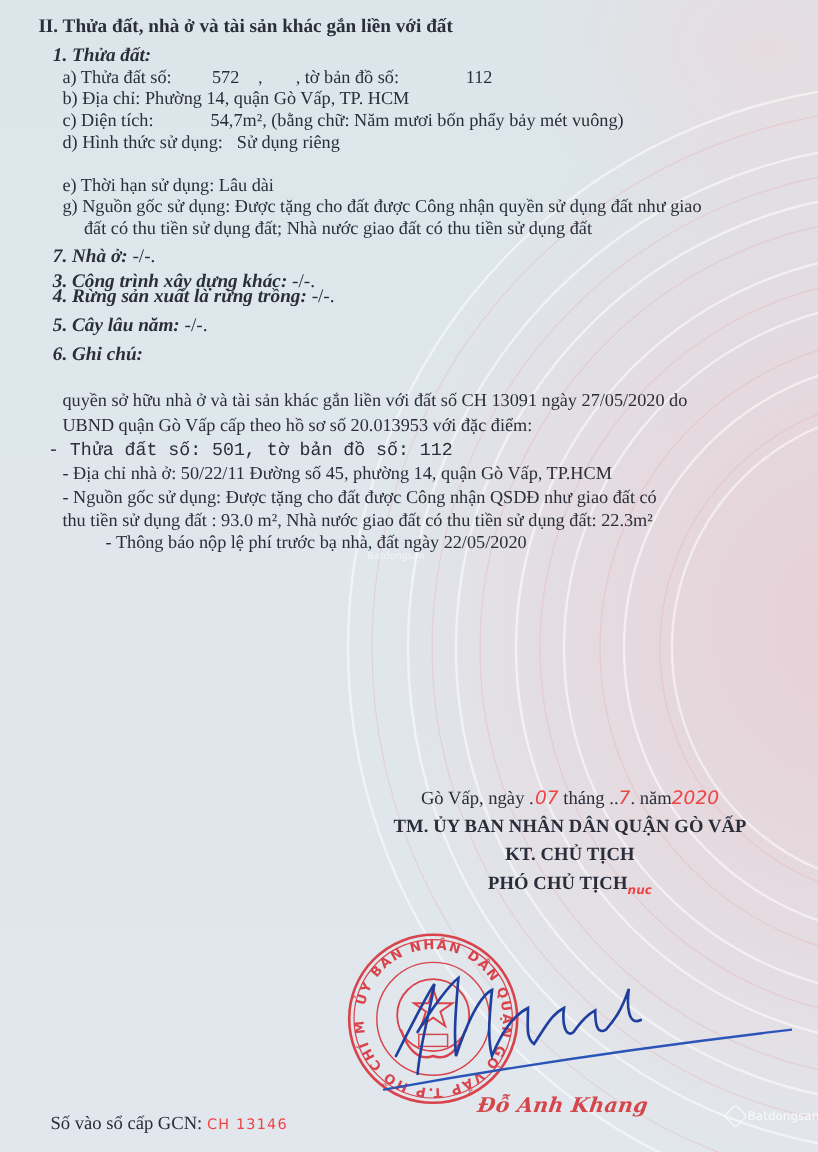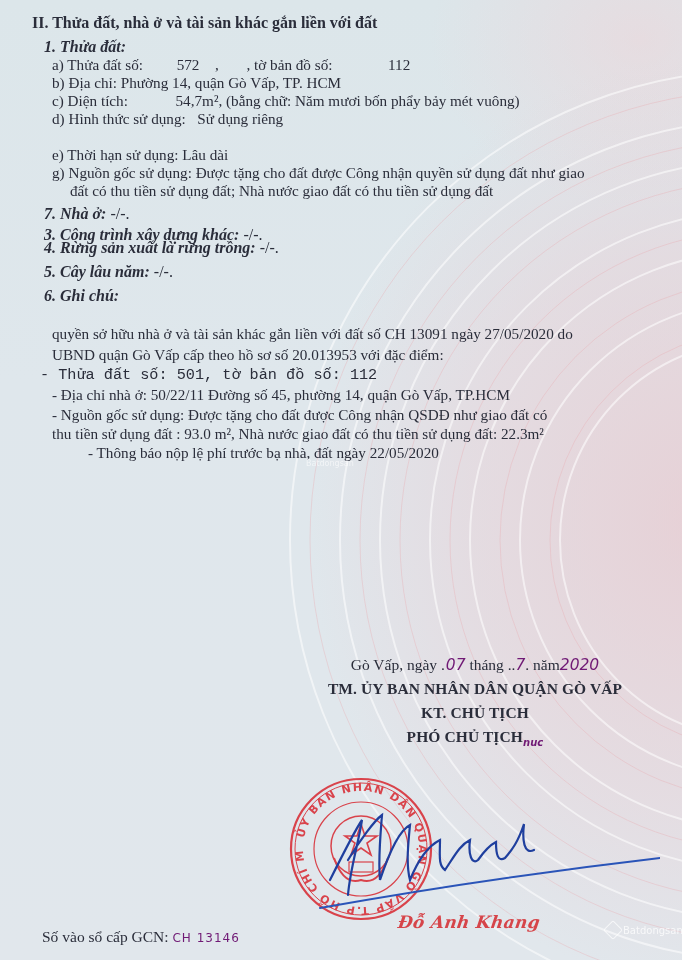--- a/index.html
+++ b/index.html
@@ -13,21 +13,21 @@
         linear-gradient(180deg, #dce6ea 0%, #dfe7ec 40%, #e1e7ec 100%);
     }
     .bg-rings { position: absolute; inset: 0; pointer-events: none; z-index: 0; }
     .page { position: absolute; inset: 0; z-index: 1; }
     .line { position: absolute; white-space: nowrap; font-size: 15.2px; line-height: 18px; }
     .h1 { font-weight: bold; font-size: 16px; }
     .sec { font-weight: bold; font-style: italic; font-size: 16px; }
     .sec .val { font-weight: normal; font-style: normal; }
     .center { position: absolute; left: 250px; width: 450px; text-align: center; white-space: nowrap; }
     .caps { font-weight: bold; font-size: 15.5px; letter-spacing: 0.1px; }
-    .hand { font-family: "DejaVu Sans", sans-serif; color: #701a75; font-style: italic; }
+    .hand { font-family: "DejaVu Sans", sans-serif; color: #ef4444; font-style: italic; }
     .gap { display: inline-block; }
     .sig-name {
       position: absolute; left: 398px; top: 912px;
       font-family: "DejaVu Serif", serif; font-style: italic; font-weight: bold;
       color: #d6454a; font-size: 17px; letter-spacing: 0.3px; transform: skewX(-8deg);
     }
     .stamp { position: absolute; left: 286px; top: 776px; width: 150px; height: 146px; }
     .signature { position: absolute; left: 300px; top: 800px; width: 360px; height: 110px; }
     .watermark {
       position: absolute; left: 606px; top: 923px;

